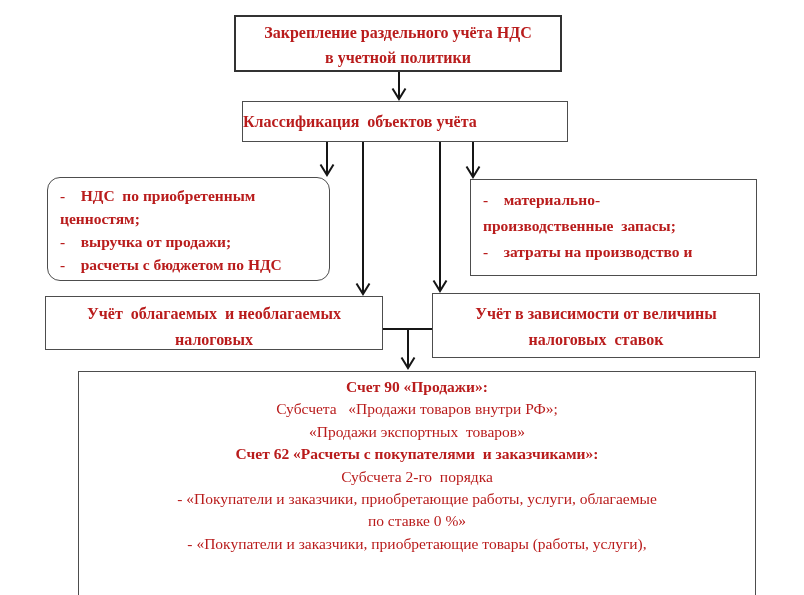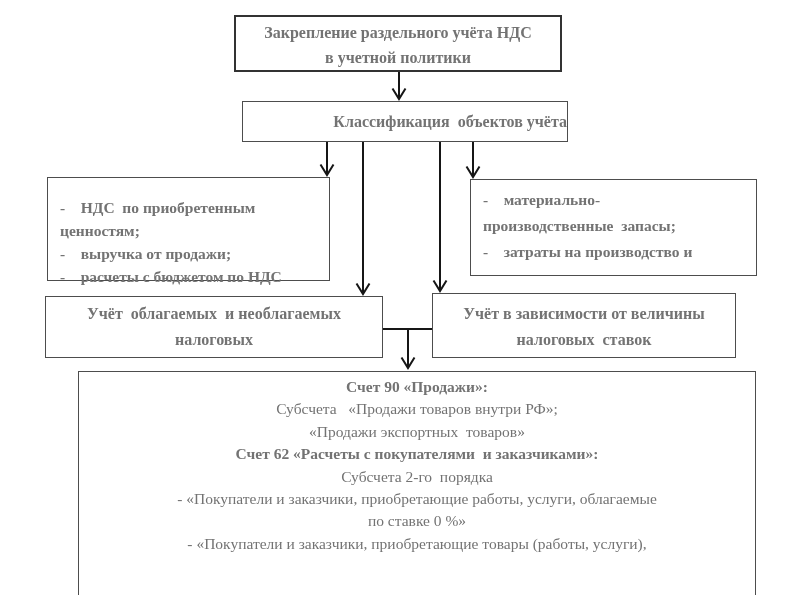--- a/index.html
+++ b/index.html
@@ -2,21 +2,21 @@
 <html><head>
 <meta charset="utf-8">
 <style>
   html, body { margin: 0; padding: 0; background: #ffffff; }
   .canvas {
     position: relative;
     width: 804px;
     height: 595px;
     background: #ffffff;
     font-family: "Liberation Serif", "DejaVu Serif", serif;
-    color: #737373;
+    color: #b91c1c;
     overflow: hidden;
   }
   .arrows-layer {
     position: absolute;
     left: 0; top: 0;
     width: 804px; height: 595px;
     pointer-events: none;
   }
   .box {
     position: absolute;
@@ -29,39 +29,40 @@
 
   #title-box {
     left: 234px; top: 15px; width: 328px; height: 57px;
     border: 2px solid #323232;
     font-weight: bold; font-size: 16px; line-height: 25px;
     padding-top: 3px; text-align: center;
   }
   #class-box {
     left: 242px; top: 101px; width: 326px; height: 41px;
     font-weight: bold; font-size: 16px;
-    display: flex; align-items: center; justify-content: flex-end;
+    display: flex; align-items: center; justify-content: flex-start;
   }
   #left-box {
     left: 47px; top: 177px; width: 283px; height: 104px;
     font-weight: bold; font-size: 15.5px; line-height: 23px;
-    padding: 18px 12px 0 12px;
+    padding: 6px 12px 0 12px;
+    border-radius: 13px;
   }
   #right-box {
     left: 470px; top: 179px; width: 287px; height: 97px;
     font-weight: bold; font-size: 15.5px; line-height: 26px;
     padding: 7px 12px 16px 12px;
   }
   #mid-left-box {
-    left: 45px; top: 296px; width: 338px; height: 62px;
+    left: 45px; top: 296px; width: 338px; height: 54px;
     font-weight: bold; font-size: 16px; line-height: 26px;
     padding-top: 4px; text-align: center;
   }
   #mid-right-box {
-    left: 432px; top: 293px; width: 304px; height: 65px;
+    left: 432px; top: 293px; width: 328px; height: 65px;
     font-weight: bold; font-size: 16px; line-height: 26px;
     padding-top: 7px; text-align: center;
   }
   #bottom-box {
     left: 78px; top: 371px; width: 678px; height: 236px;
     font-size: 15.5px; line-height: 22.4px;
     padding-top: 4px; text-align: center;
   }
 </style>
 </head>

